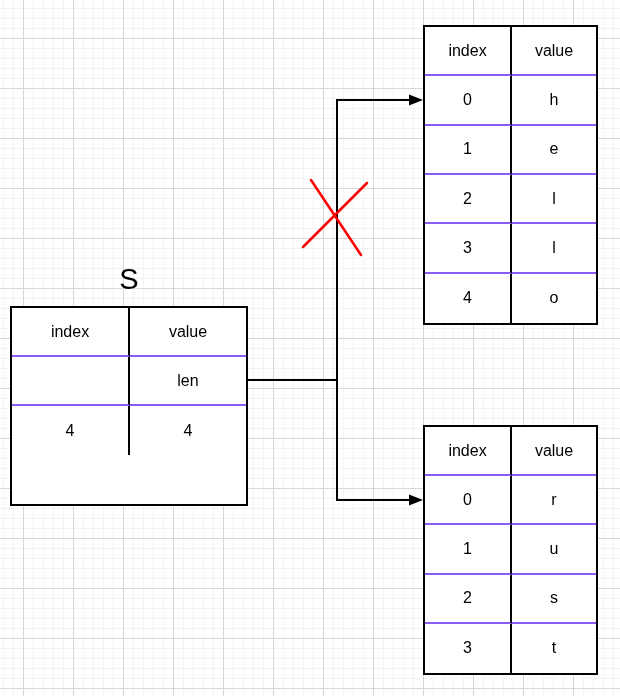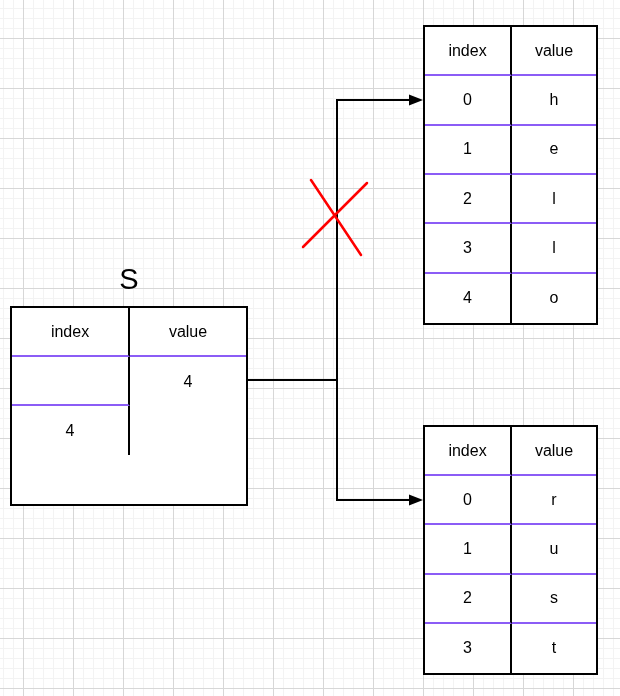--- a/index.html
+++ b/index.html
@@ -93,20 +93,21 @@
       <line x1="367" y1="183" x2="303" y2="247"></line>
     </g>
   </svg>
 
   <div class="stack-title">S</div>
 
   <div class="tbl stack-tbl">
     <div class="cell">index</div>
     <div class="cell">value</div>
     <div class="cell"></div>
+    <div class="cell">len</div>
     <div class="cell">4</div>
     <div class="cell">4</div>
   </div>
 
   <div class="tbl heap-old-tbl">
     <div class="cell">index</div>
     <div class="cell">value</div>
     <div class="cell">0</div>
     <div class="cell">h</div>
     <div class="cell">1</div>

